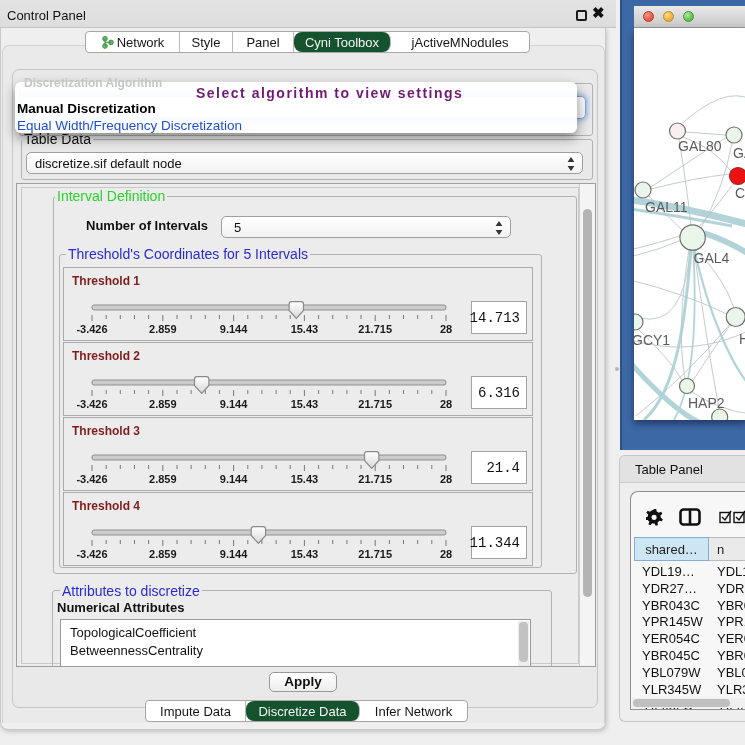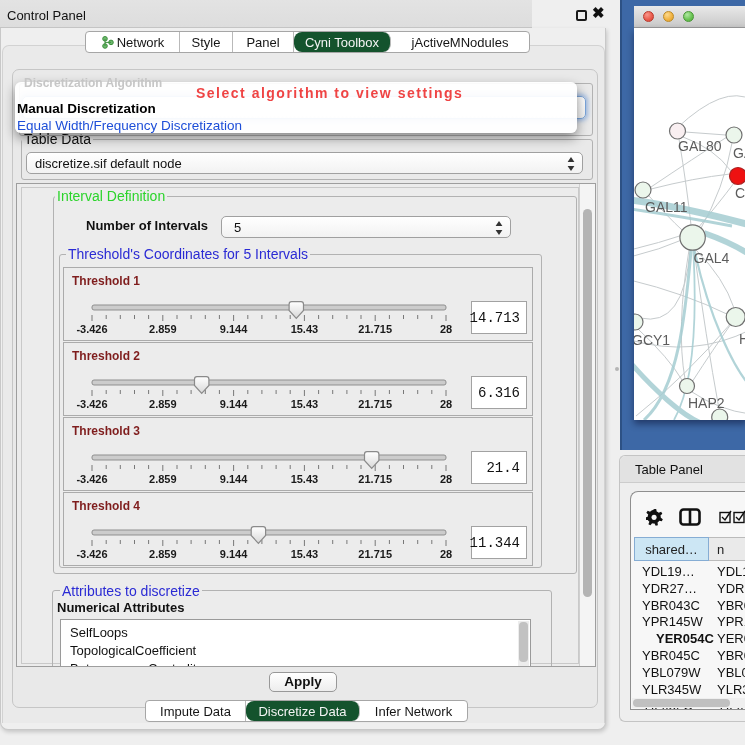--- a/index.html
+++ b/index.html
@@ -4,21 +4,21 @@
 * { margin:0; padding:0; box-sizing:border-box; }
 html,body { width:745px; height:745px; overflow:hidden; background:#efefef;
   font-family:"Liberation Sans", sans-serif; }
 .abs { position:absolute; }
 
 
 #cpwin { position:absolute; left:0; top:0; width:745px; height:745px; }
 #cpbody { position:absolute; left:0; top:28px; width:606px; height:702px;
   background:#efefef; border-radius:0 0 8px 8px; border:1px solid #c8c8c8; border-top:none;
   box-shadow:1px 2px 4px rgba(0,0,0,0.18); }
-#cptitle { position:absolute; left:0; top:0; width:532px; height:28px;
+#cptitle { position:absolute; left:0; top:0; width:616px; height:28px;
   background:linear-gradient(#e3e3e3,#dddddd); border-bottom:1px solid #c4c4c4;
   font-size:13px; color:#111; }
 #cptitle .t { position:absolute; left:7px; top:8px; }
 #floatbtn { position:absolute; left:576px; top:10px; width:11px; height:11px;
   border:2px solid #1a1a1a; border-radius:2px; }
 #closebtn { position:absolute; left:592px; top:4px; font-size:15px; font-weight:bold; color:#111; }
 
 #panelA { position:absolute; left:2px; top:45px; width:603px; height:678px;
   background:#eaeaea; border:1px solid #d2d2d2; border-bottom:none; border-radius:7px 7px 0 0; }
 #panelB { position:absolute; left:12px; top:69px; width:586px; height:639px;
@@ -120,21 +120,21 @@
   <div class="combo" style="left:26px; top:152px; width:557px; height:22px;">
     <style>#cpwin > .combo .txt { left:8px; }</style>
     <span class="txt">discretize.sif default node</span>
     <span class="arr"><svg width="10" height="20">
           <path d="M5 3 L8.4 8 L1.6 8 Z" fill="#333"></path>
           <path d="M5 17 L8.4 12 L1.6 12 Z" fill="#333"></path>
         </svg></span>
   </div>
 
   <div id="popup">
-    <div class="abs" style="left:181px; top:3px; color:#ef4444; font-size:14px; font-weight:bold; letter-spacing:1.5px;">Select algorithm to view settings</div>
+    <div class="abs" style="left:181px; top:3px; color:#701a75; font-size:14px; font-weight:bold; letter-spacing:1.5px;">Select algorithm to view settings</div>
     <div class="abs" style="left:2px; top:18.5px; font-weight:bold; font-size:13.5px; color:#000;">Manual Discretization</div>
     <div class="abs" style="left:2px; top:35.5px; font-size:13.5px; color:#1d4ed8;">Equal Width/Frequency Discretization</div>
   </div>
   <div id="faintlabel">Discretization Algorithm</div>
 
   <div id="viewport">
     <div id="innerpanel"></div>
     <div class="group" style="left:36px; top:12px; width:524px; height:378px;"></div>
     <div class="grouplabel" style="left:38px; top:4px; color:#2bd42b; background:#ececec;">Interval Definition</div>
 
@@ -331,21 +331,20 @@
  <div class="valbox">
             <span>11.344</span>
           </div>
 </div>
     </div>
 
     <div class="group" style="left:35px; top:406px; width:500px; height:200px;"></div>
     <div class="grouplabel" style="left:43px; top:399px; color:#2a2ad4; background:#ececec;">Attributes to discretize</div>
     <div class="abs" style="left:40px; top:416px; font-size:13px; font-weight:bold; color:#111;">Numerical Attributes</div>
     <div id="list">
-      <div class="it">SelfLoops</div>
       <div class="it">TopologicalCoefficient</div>
       <div class="it">BetweennessCentrality</div>
       <div id="listbar">
           <div class="thumb"></div>
         </div>
     </div>
 
     <div id="vscroll">
         <div class="thumb"></div>
       </div>
@@ -463,21 +462,21 @@
     <div class="hcell" style="left:3px; width:75px; background:#cce6f4; border:1px solid #86add4; text-align:center;"><span style="position:relative; top:4px;">shared…</span></div>
     <div class="hcell" style="left:78px; width:38px; background:#eaeaea; border:1px solid #bbb; border-left:none; padding-left:8px;"><span style="position:relative; top:4px;">n</span></div>
     <div class="trow" style="left:11px; top:72.0px;">YDL19…</div>
     <div class="trow" style="left:86px; top:72.0px;">YDL1</div>
     <div class="trow" style="left:11px; top:88.8px;">YDR27…</div>
     <div class="trow" style="left:86px; top:88.8px;">YDR2</div>
     <div class="trow" style="left:11px; top:105.6px;">YBR043C</div>
     <div class="trow" style="left:86px; top:105.6px;">YBR0</div>
     <div class="trow" style="left:11px; top:122.4px;">YPR145W</div>
     <div class="trow" style="left:86px; top:122.4px;">YPR1</div>
-    <div class="trow" style="left:25px; top:139.2px;font-weight:bold;">YER054C</div>
+    <div class="trow" style="left:11px; top:139.2px;">YER054C</div>
     <div class="trow" style="left:86px; top:139.2px;">YER0</div>
     <div class="trow" style="left:11px; top:156.0px;">YBR045C</div>
     <div class="trow" style="left:86px; top:156.0px;">YBR0</div>
     <div class="trow" style="left:11px; top:172.8px;">YBL079W</div>
     <div class="trow" style="left:86px; top:172.8px;">YBL0</div>
     <div class="trow" style="left:11px; top:189.6px;">YLR345W</div>
     <div class="trow" style="left:86px; top:189.6px;">YLR3</div>
     <div class="trow" style="left:11px; top:206.4px;">YIL052C</div>
     <div class="trow" style="left:86px; top:206.4px;">YIL0</div>
     <div id="hscroll">

